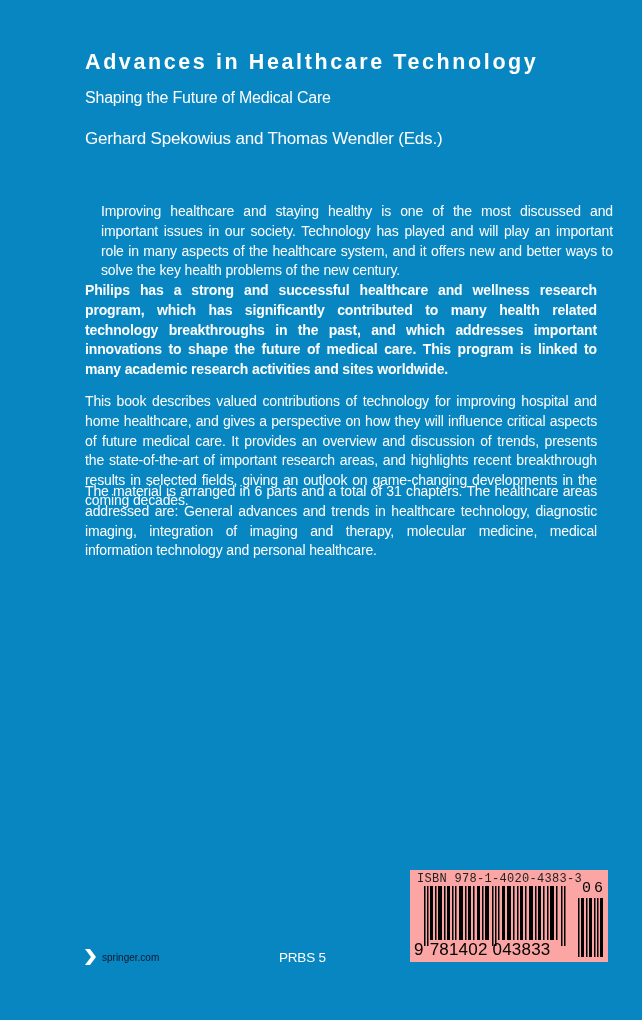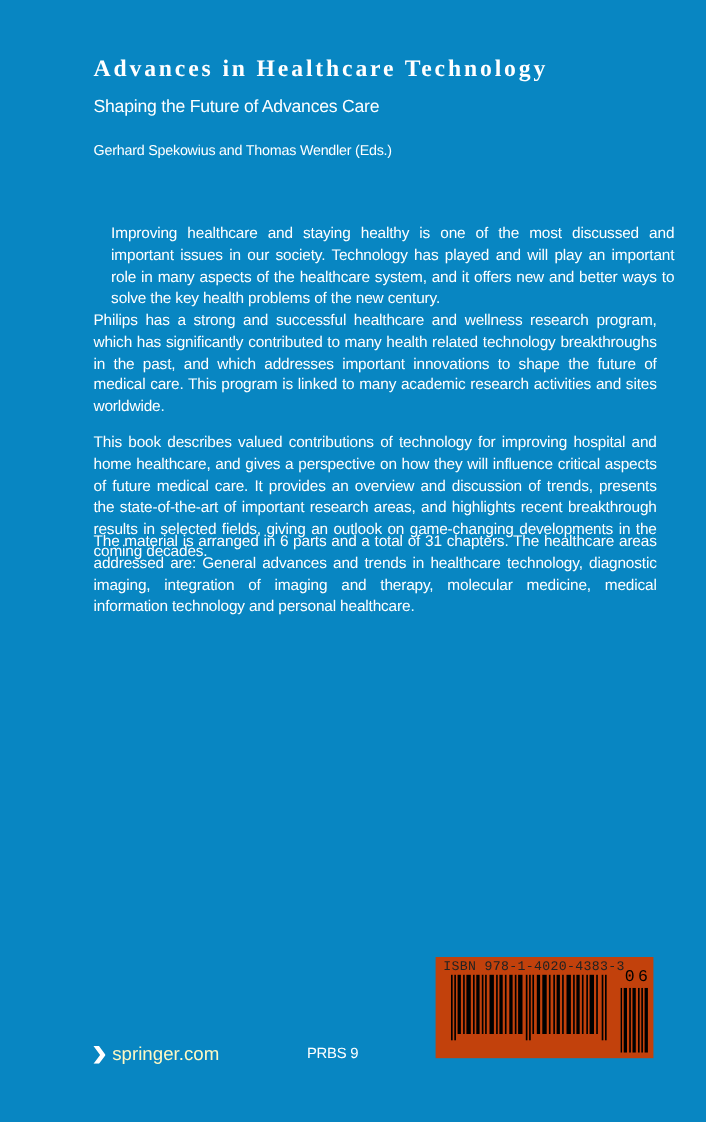--- a/index.html
+++ b/index.html
@@ -7,55 +7,54 @@
     width: 642px; height: 1020px; overflow: hidden;
     background: #0886c2;
     font-family: "Liberation Sans", sans-serif;
     color: #ffffff;
     position: relative;
   }
   .title {
     position: absolute; left: 85px; top: 50px;
     font-size: 21.5px; font-weight: bold; letter-spacing: 2.6px;
     white-space: nowrap;
-    font-family: Liberation Serif, serif;
   }
   .subtitle {
     position: absolute; left: 85px; top: 89px;
     font-size: 16px; letter-spacing: -0.2px; white-space: nowrap;
   }
   .editors {
     position: absolute; left: 85px; top: 129px;
-    font-size: 13px; letter-spacing: -0.2px; white-space: nowrap;
+    font-size: 17px; letter-spacing: -0.2px; white-space: nowrap;
   }
   .body-text {
     position: absolute; left: 85px; width: 512px;
     font-size: 14px; line-height: 19.8px;
     text-align: justify; letter-spacing: -0.15px;
   }
   #p1 { top: 186px; }
-  #p2 { top: 281px; }
+  #p2 { top: 281px; font-weight: bold; }
   #p3 { top: 392px; }
   #p4 { top: 482px; }
 
   .footer-link {
     position: absolute; left: 84px; top: 949px;
     display: flex; align-items: center; gap: 6px;
-    font-size: 17px; color: #fef9c3; cursor: pointer;
+    font-size: 10px; color: #0f172a; cursor: pointer;
   }
   .chevron { width: 12px; height: 16px; display: block; }
   .series-code {
     position: absolute; left: 279px; top: 950px;
     font-size: 13.5px; letter-spacing: -0.2px;
   }
 
   .barcode-box {
-    position: absolute; left: 396px; top: 870px;
+    position: absolute; left: 410px; top: 870px;
     width: 198px; height: 92px;
-    background: #c2410c; color: #000;
+    background: #fca5a5; color: #000;
   }
   .isbn-text {
     position: absolute; left: 7px; top: 2px;
     font-family: "Liberation Mono", monospace; font-size: 12px;
     letter-spacing: 0.3px; color: #222;
     white-space: nowrap;
   }
   .addon-digits {
     position: absolute; left: 172px; top: 10px;
     font-family: Liberation Mono, monospace; font-size: 15px;
@@ -67,35 +66,35 @@
     position: absolute; left: 4px; top: 70px;
     font-family: "Liberation Sans", sans-serif; font-size: 17px;
     color: #000; white-space: nowrap; letter-spacing: 0.2px;
   }
   .human-digits .first { margin-right: 6px; }
 </style>
 </head>
 <body>
 
 <div class="title">Advances in Healthcare Technology</div>
-<div class="subtitle">Shaping the Future of Advances Care</div>
+<div class="subtitle">Shaping the Future of Medical Care</div>
 <div class="editors">Gerhard Spekowius and Thomas Wendler (Eds.)</div>
 
 <p id="p1" class="body-text" style="margin:16px"><span>Improving healthcare and staying healthy is one of the most discussed and important issues in our society. Technology has played and will play an important role in many aspects of the healthcare system, and it offers new and better ways to solve the key health problems of the new century.</span></p>
 <p id="p2" class="body-text" style="margin:0"><span>Philips has a strong and successful healthcare and wellness research program, which has significantly contributed to many health related technology breakthroughs in the past, and which addresses important innovations to shape the future of medical care. This program is linked to many academic research activities and sites worldwide.</span></p>
 <p id="p3" class="body-text" style="margin:0"><span>This book describes valued contributions of technology for improving hospital and home healthcare, and gives a perspective on how they will influence critical aspects of future medical care. It provides an overview and discussion of trends, presents the state-of-the-art of important research areas, and highlights recent breakthrough results in selected fields, giving an outlook on game-changing developments in the coming decades.</span></p>
 <p id="p4" class="body-text" style="margin:0"><span>The material is arranged in 6 parts and a total of 31 chapters. The healthcare areas addressed are: General advances and trends in healthcare technology, diagnostic imaging, integration of imaging and therapy, molecular medicine, medical information technology and personal healthcare.</span></p>
 
 <div class="footer-link">
   <svg class="chevron" viewBox="0 0 12 16">
     <polygon points="1,0 6,0 12,8 6,16 1,16 7,8" fill="#ffffff"></polygon>
   </svg>
   <span>springer.com</span>
 </div>
-<div class="series-code">PRBS 9</div>
+<div class="series-code">PRBS 5</div>
 
 <div class="barcode-box">
   <div class="isbn-text">ISBN 978-1-4020-4383-3</div>
   <div class="addon-digits">06</div>
   <svg class="main-bars" viewBox="0 0 142 60" preserveAspectRatio="none">
     <g fill="#000">
       <rect x="0" y="0" width="1.5" height="60"></rect>
         <rect x="3" y="0" width="1.5" height="60"></rect>
       <rect x="6" y="0" width="3" height="54"></rect>
         <rect x="11" y="0" width="1.5" height="54"></rect>
@@ -135,13 +134,16 @@
     <g fill="#000">
       <rect x="0" y="0" width="1.5" height="59"></rect>
         <rect x="3" y="0" width="3" height="59"></rect>
       <rect x="8" y="0" width="1.5" height="59"></rect>
         <rect x="11" y="0" width="3" height="59"></rect>
       <rect x="16" y="0" width="1.5" height="59"></rect>
         <rect x="19" y="0" width="1.5" height="59"></rect>
       <rect x="22" y="0" width="3" height="59"></rect>
     </g>
   </svg>
+  <div class="human-digits">
+    <span class="first">9</span><span>781402 043833</span>
+  </div>
 </div>
 
 </body></html>

